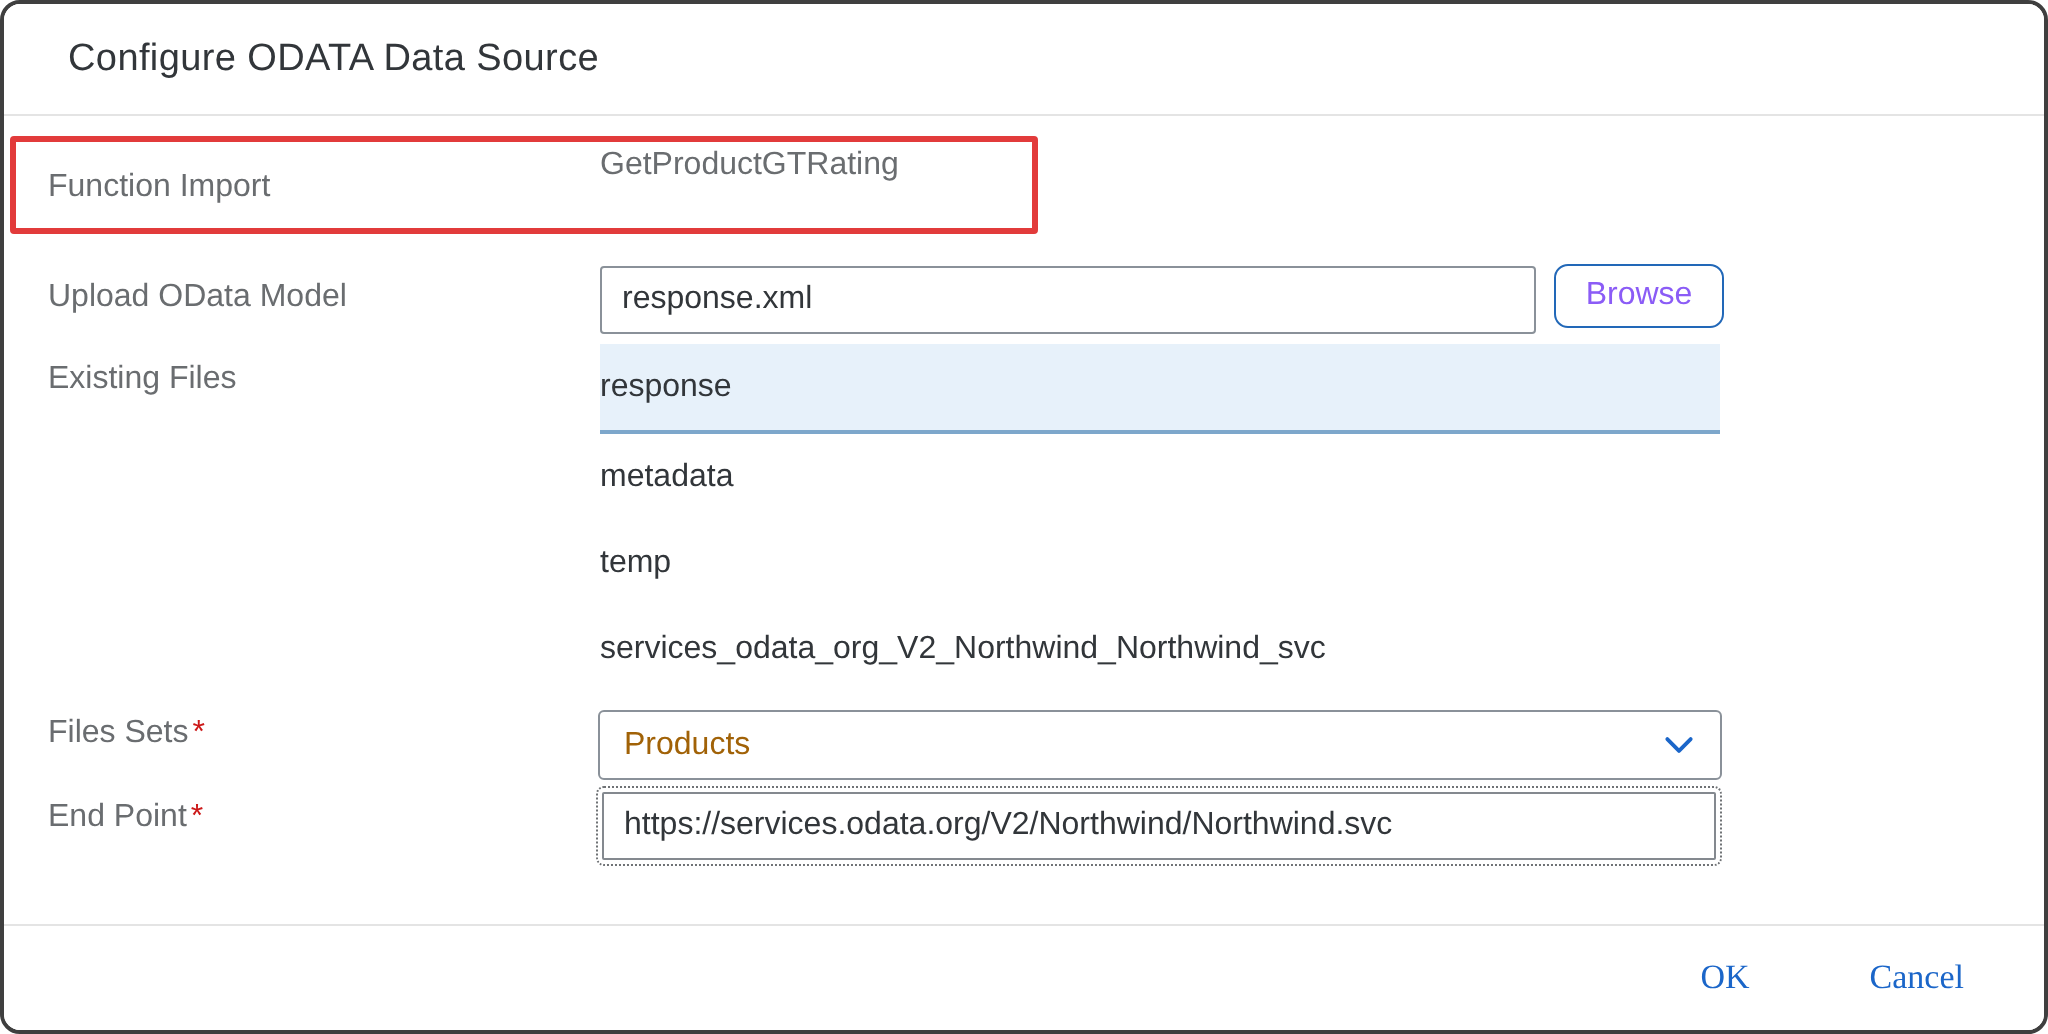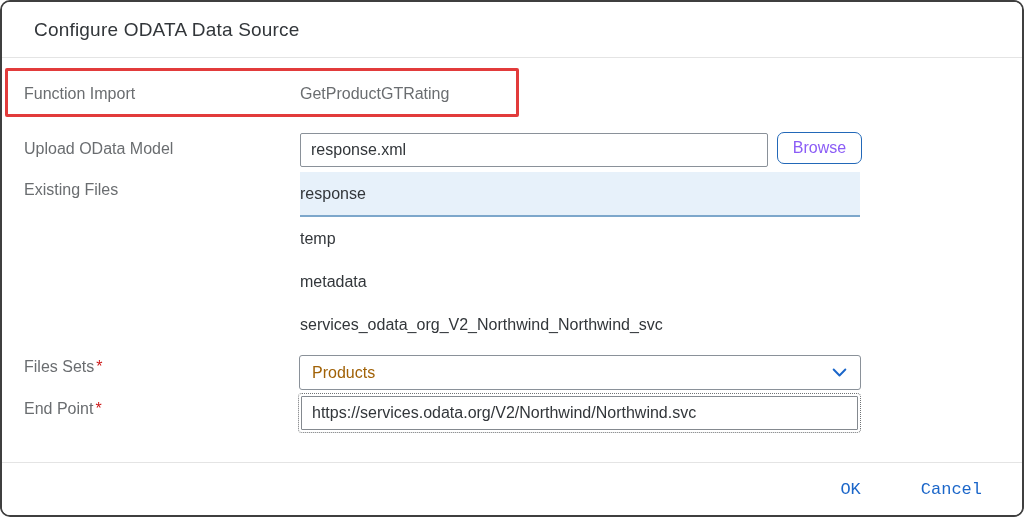--- a/index.html
+++ b/index.html
@@ -77,47 +77,47 @@
   .chevron { display: flex; align-items: center; }
 
   .dialog-footer {
     position: absolute; left: 0; right: 0; top: 460px; bottom: 0;
     border-top: 1px solid #e4e4e4; background: #fff;
     display: flex; align-items: center; justify-content: flex-end;
     gap: 56px; padding-right: 38px;
   }
   .footer-btn {
     background: none; border: none; color: #1b66c9; font-size: 17px;
-    font-family: Liberation Mono, monospace;
+    font-family: Liberation Serif, serif;
     cursor: pointer; padding: 4px 2px;
   }
 </style>
 </head>
 <body>
 
 <div class="dialog">
 
   <div class="dialog-header">
     <span class="dialog-title">Configure ODATA Data Source</span>
   </div>
 
   <div class="highlight-box"></div>
 
   <span class="field-label" style="top:83px">Function Import</span>
-  <span class="ro-value" style="top:83px">GetProductGTRating</span>
+  <span class="ro-value" style="top:72px">GetProductGTRating</span>
 
   <span class="field-label" style="top:138px">Upload OData Model</span>
   <input class="text-input upload-input" type="text" value="response.xml" style="">
   <button class="browse-btn">Browse</button>
 
   <span class="field-label" style="top:179px">Existing Files</span>
   <div class="file-list">
     <div class="file-item selected">response</div>
+    <div class="file-item">metadata</div>
     <div class="file-item">temp</div>
-    <div class="file-item">metadata</div>
     <div class="file-item">services_odata_org_V2_Northwind_Northwind_svc</div>
   </div>
 
   <span class="field-label" style="top:356px">
     <span>Files Sets</span><span class="req-star">*</span>
   </span>
   <div class="select-box">
     <span class="select-value">Products</span>
     <span class="chevron">
       <svg width="17" height="17" viewBox="0 0 16 16">

